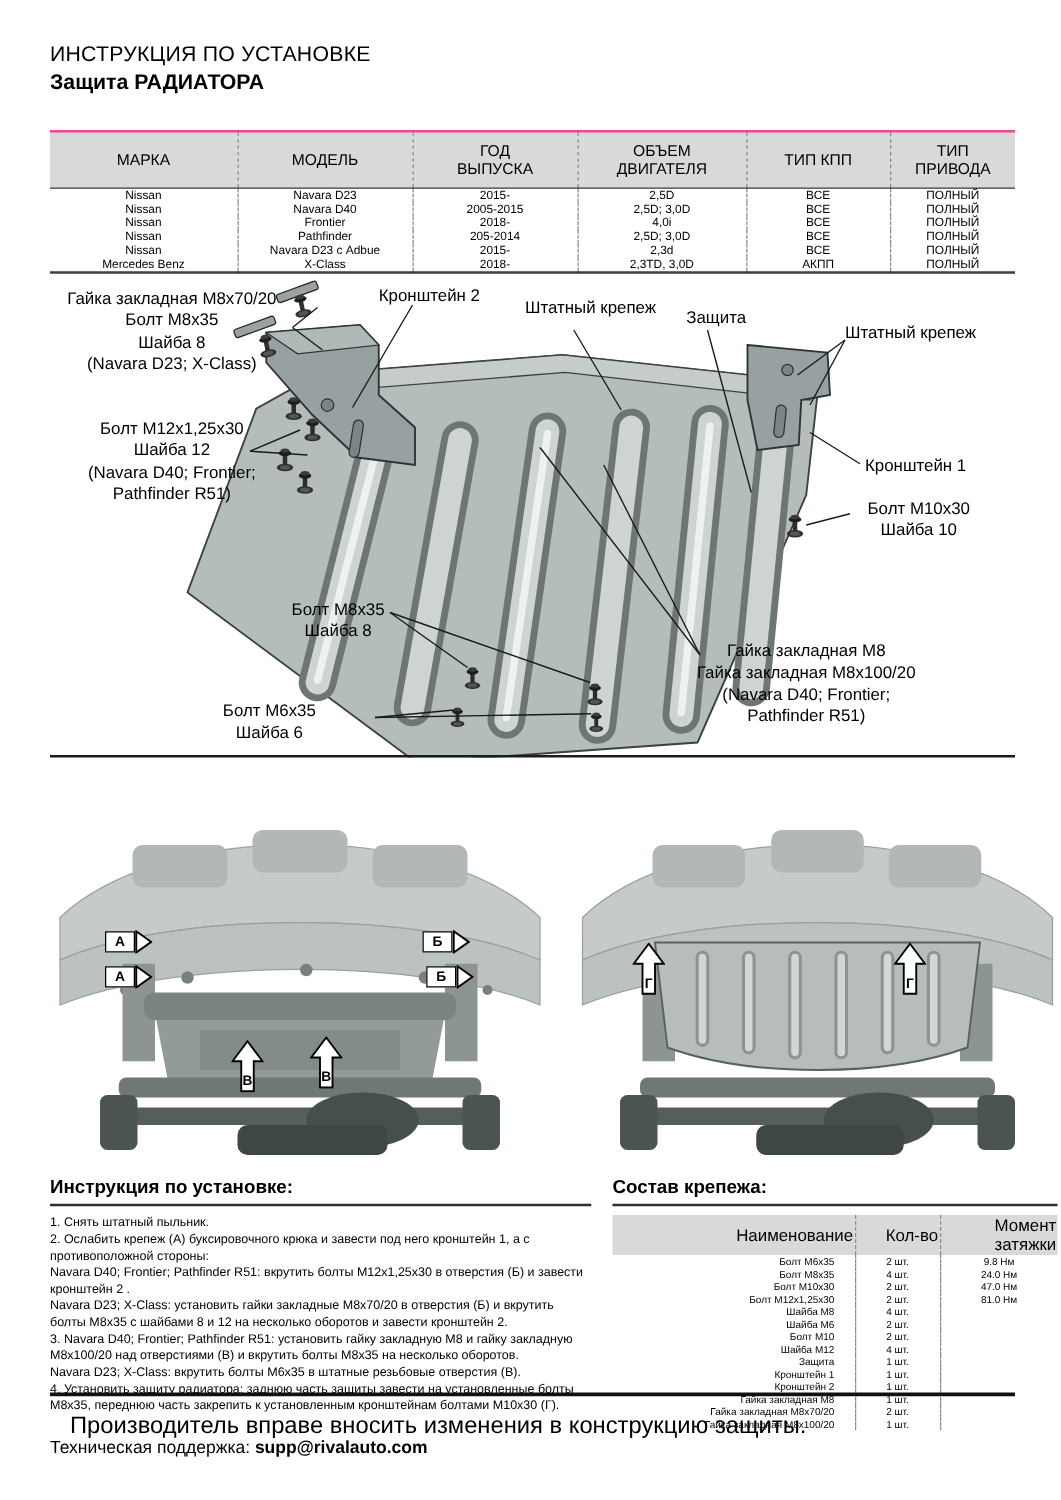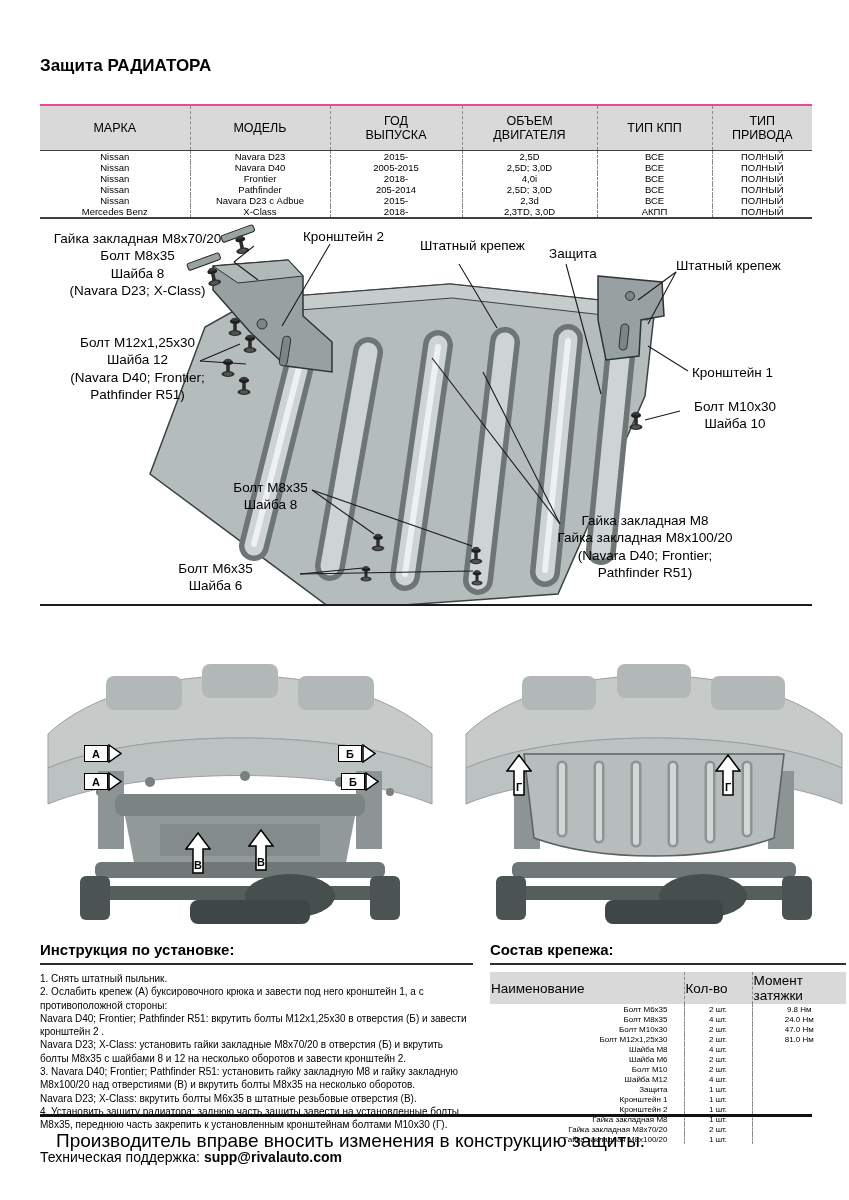--- a/index.html
+++ b/index.html
@@ -41,36 +41,37 @@
   .mletter-up{position:absolute;left:0;right:0;bottom:3px;text-align:center;
         font-size:11px;font-weight:bold;}
 
   
   .instr{left:40px;top:941px;width:433px;}
   .btitle{font-size:15px;font-weight:bold;border-bottom:2px solid #2e2e2e;padding-bottom:5px;margin-bottom:7px;}
   .instr p{margin:0;font-size:10px;line-height:1.33;}
 
   .parts{left:490px;top:941px;width:356px;}
   table.pt{border-collapse:collapse;table-layout:fixed;width:356px;margin-top:2px;}
-  .pt th{background:#d9d9d9;font-weight:normal;font-size:13.5px;height:26px;text-align:left;vertical-align:middle;margin-left:13px;}
+  .pt th{background:#d9d9d9;font-weight:normal;font-size:13.5px;height:26px;text-align:right;vertical-align:middle;margin-left:13px;}
   .pt td{font-size:8px;height:10px;padding:0;vertical-align:middle;}
   .pt th + th,.pt td + td{border-left:1px dashed #8a8a8a;}
   .pt td.nm{text-align:right;padding-right:16px;}
   .pt td.qt,.pt td.tq{text-align:center;}
 
   
   .foot1{left:56px;top:1130px;font-size:19px;}
   .foot2{left:40px;top:1149px;font-size:14px;}
   .foot2 b{font-weight:bold;}
 </style>
 </head>
 <body>
 
 <div class="page">
 
+  <div class="abs hdr1">ИНСТРУКЦИЯ ПО УСТАНОВКЕ</div>
   <div class="abs hdr2">
     <span>Защита РАДИАТОРА</span>
   </div>
 
   <div class="abs fitwrap">
     <table class="fit">
       <colgroup>
         <col style="width:150px">
           <col style="width:140px">
           <col style="width:132px">

